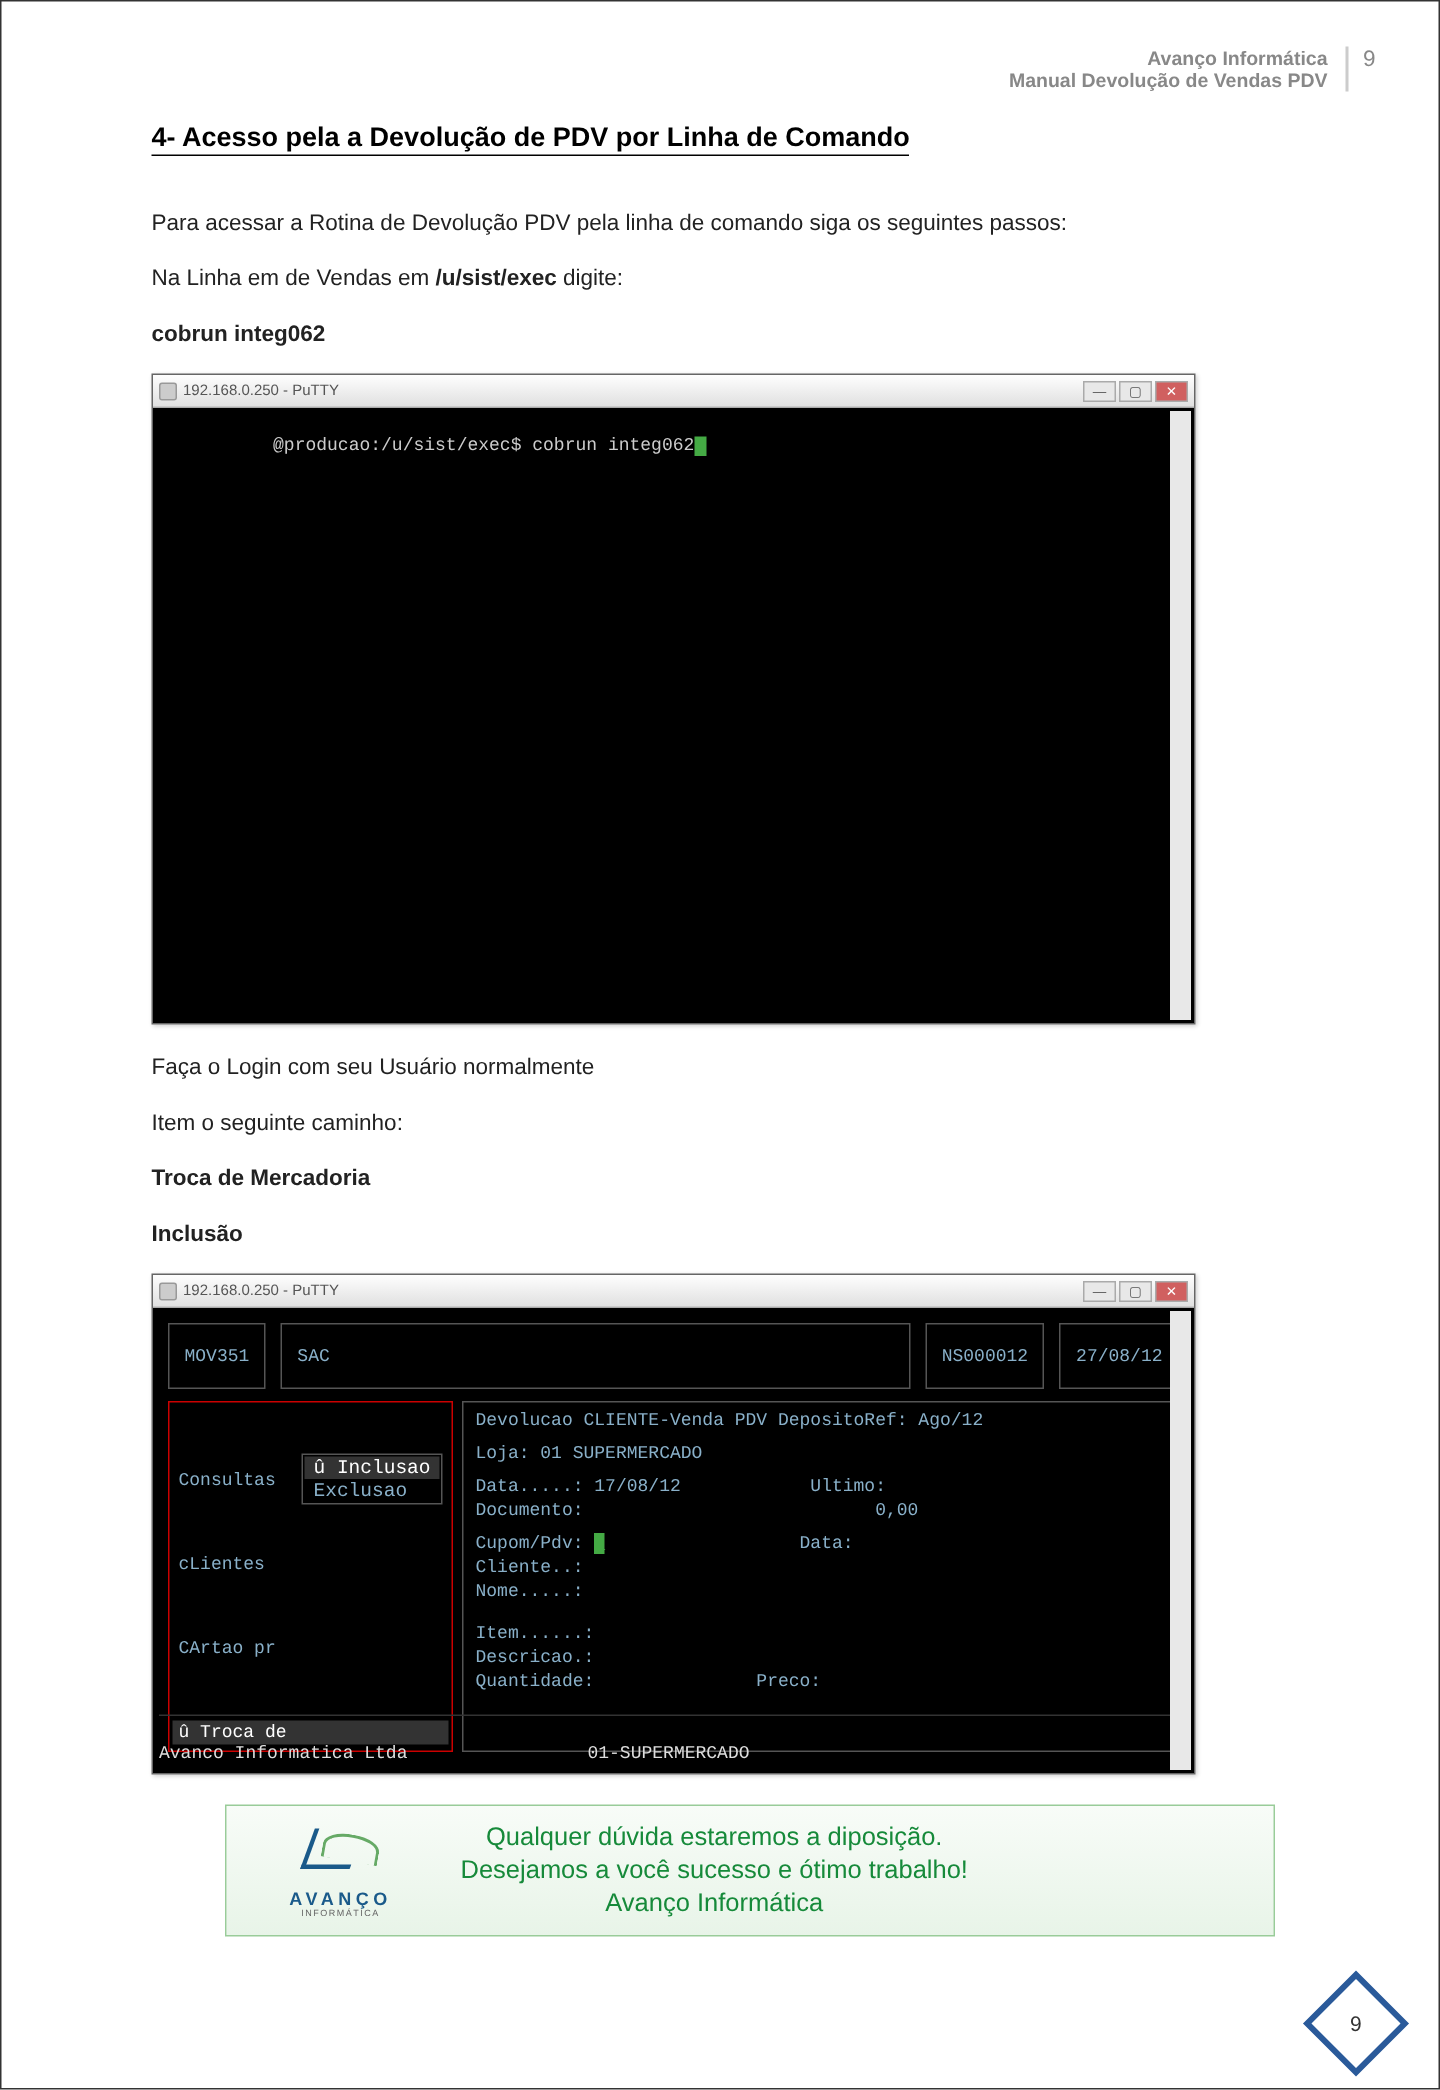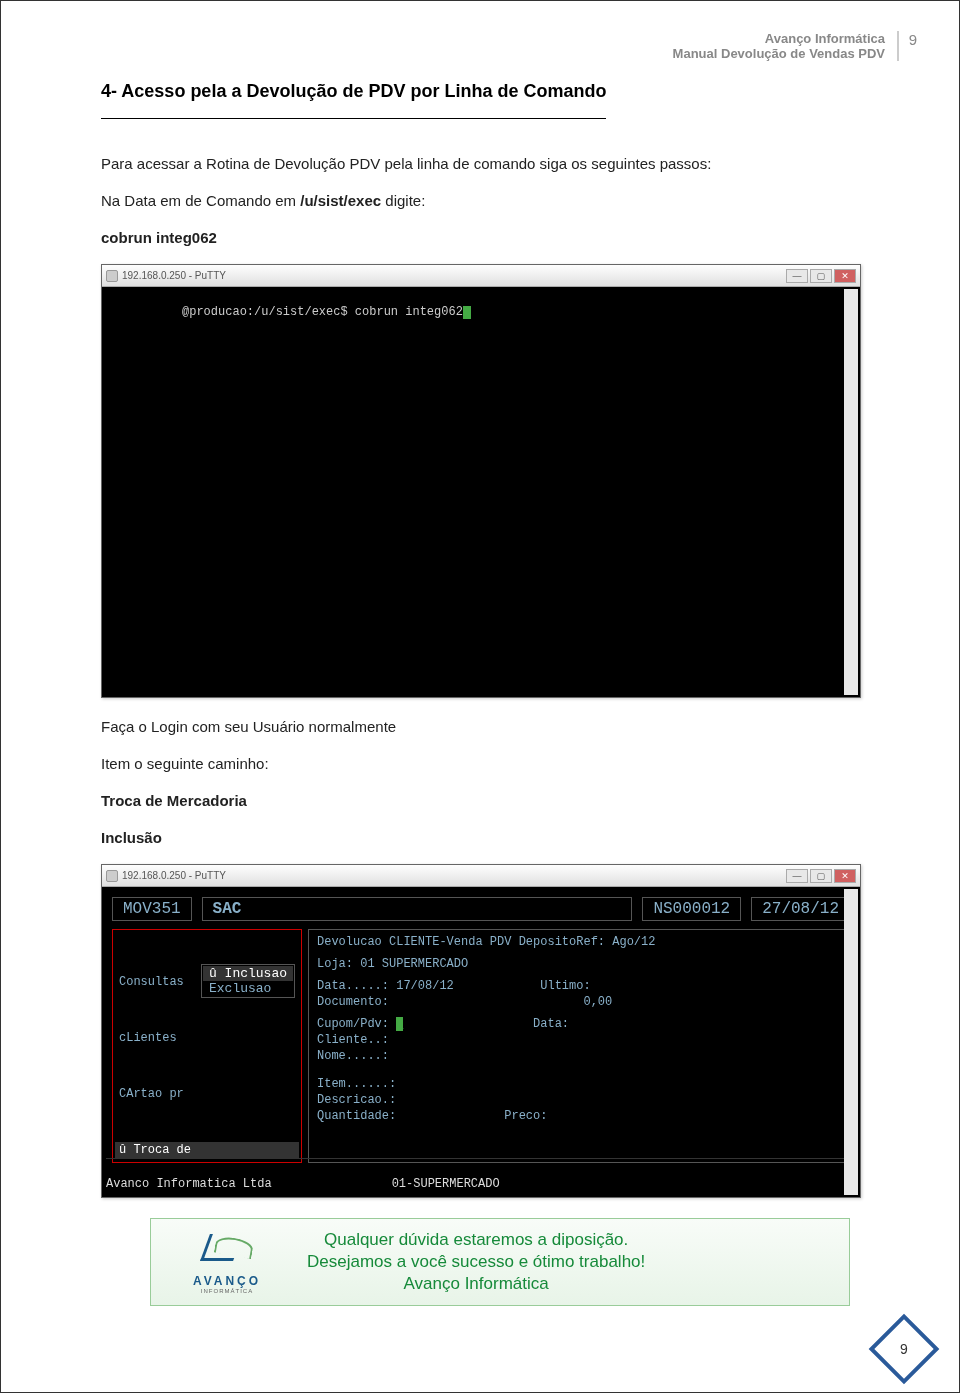--- a/index.html
+++ b/index.html
@@ -33,33 +33,33 @@
     right: 42px;
     font-size: 15px;
     color: #888;
   }
   .content { padding-left: 40px; }
   .section-title {
     font-size: 18px;
     font-weight: bold;
     border-bottom: 1.5px solid #000;
     display: inline-block;
-    padding-bottom: 16px;
+    padding-bottom: 1px;
     margin-bottom: 18px;
   }
   .body-text {
     font-size: 15px;
     color: #222;
     margin-bottom: 16px;
     line-height: 1.4;
     margin-top: 16px;
   }
   .bold { font-weight: bold; }
   .putty-window {
-    width: 760px;
+    width: 696px;
     border: 1px solid #666;
     background: #f4f4f4;
     margin-bottom: 18px;
     box-shadow: 1px 1px 3px rgba(0,0,0,0.2);
   }
   .putty-titlebar {
     height: 22px;
     background: linear-gradient(#fefefe, #e0e0e0);
     display: flex;
     align-items: center;
@@ -114,22 +114,22 @@
     color: #ccc;
     font-family: "Courier New", monospace;
     font-size: 12px;
     height: 310px;
     position: relative;
     padding: 6px 10px;
   }
   .t2-top {
     display: flex; gap: 10px; padding: 4px 0;
   }
-  .t2-box { border: 1px solid #555; padding: 2px 10px; color: #89b0c9; font-size: 16px; }
-  .t2-box.wide { flex: 1; font-weight: bold; }
+  .t2-box { border: 1px solid #555; padding: 14px 10px; color: #89b0c9; font-size: 12px; }
+  .t2-box.wide { flex: 1; }
   .t2-body { display: flex; gap: 6px; margin-top: 4px; }
   .t2-left {
     border: 1.5px solid #c00;
     padding: 4px 2px;
     width: 190px;
     position: relative;
   }
   .menu-item { color: #89b0c9; font-size: 12px; padding: 1px 4px; white-space: pre; margin-top: 40px; }
   .submenu {
     position: absolute; left: 88px; top: 34px;
@@ -208,21 +208,21 @@
     <div class="manual">Manual Devolução de Vendas PDV</div>
   </div>
 
   <div class="content">
 
     <div class="section-title">4-  Acesso pela a Devolução de PDV por Linha de Comando</div>
 
     <p class="body-text">Para acessar a Rotina de Devolução PDV pela linha de comando siga os seguintes passos:</p>
 
     <p class="body-text">
-      <span>Na Data em de Comando em </span><span class="bold">/u/sist/exec</span><span> digite:</span>
+      <span>Na Linha em de Vendas em </span><span class="bold">/u/sist/exec</span><span> digite:</span>
     </p>
 
     <p class="body-text bold">cobrun integ062</p>
 
     
     <div class="putty-window">
       <div class="putty-titlebar">
         <div class="putty-title">
           <div class="putty-icon"></div>
           <span>192.168.0.250 - PuTTY</span>

